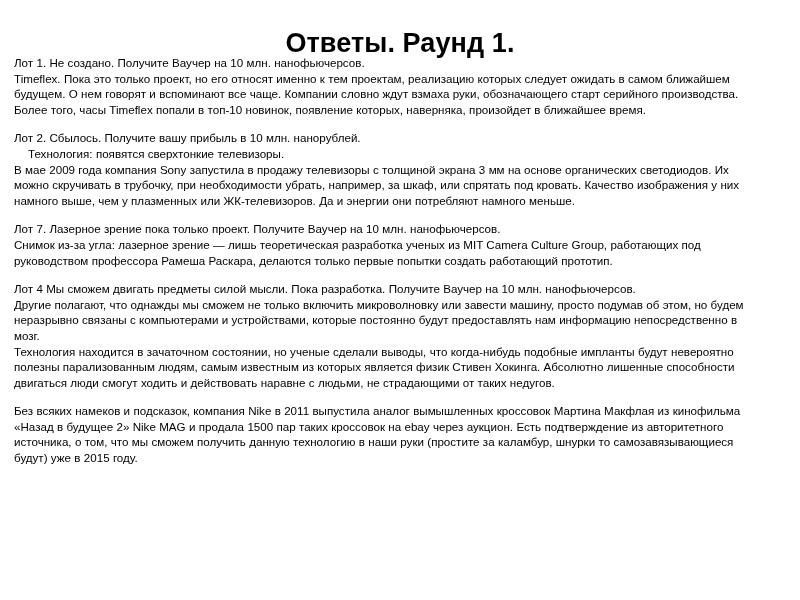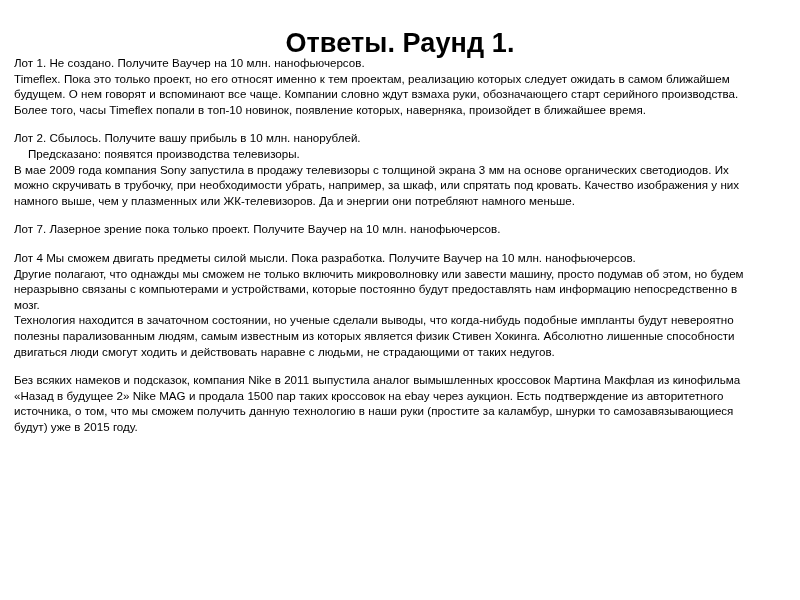--- a/index.html
+++ b/index.html
@@ -74,26 +74,27 @@
 
   <div class="body-area">
 
     <div class="lot-block">
       <p class="para">Лот 1. Не создано. Получите Ваучер на 10 млн. нанофьючерсов.</p>
       <p class="para">Timeflex. Пока это только проект, но его относят именно к тем проектам, реализацию которых следует ожидать в самом ближайшем будущем. О нем говорят и вспоминают все чаще. Компании словно ждут взмаха руки, обозначающего старт серийного производства. Более того, часы Timeflex попали в топ-10 новинок, появление которых, наверняка, произойдет в ближайшее время.</p>
     </div>
 
     <div class="lot-block">
       <p class="para">Лот 2. Сбылось. Получите вашу прибыль в 10 млн. нанорублей.</p>
-      <p class="para indented">Предсказано:  появятся производства телевизоры.</p>
+      <p class="para indented">Технология:  появятся сверхтонкие телевизоры.</p>
       <p class="para">В мае 2009 года компания Sony запустила в продажу телевизоры с толщиной экрана 3 мм на основе органических светодиодов. Их можно скручивать в трубочку, при необходимости убрать, например, за шкаф, или спрятать под кровать. Качество изображения у них намного выше, чем у плазменных или ЖК-телевизоров. Да и энергии они потребляют намного меньше.</p>
     </div>
 
     <div class="lot-block">
       <p class="para">Лот 7. Лазерное зрение пока только проект. Получите Ваучер на 10 млн. нанофьючерсов.</p>
+      <p class="para">Снимок из-за угла: лазерное зрение — лишь теоретическая разработка ученых из MIT Camera Culture Group, работающих под руководством профессора Рамеша Раскара, делаются только первые попытки создать работающий прототип.</p>
     </div>
 
     <div class="lot-block">
       <p class="para">Лот 4 Мы сможем двигать предметы силой мысли. Пока разработка. Получите Ваучер на 10 млн. нанофьючерсов.</p>
       <p class="para">Другие полагают, что однажды мы сможем не только включить микроволновку или завести машину, просто подумав об этом, но будем неразрывно связаны с компьютерами и устройствами, которые постоянно будут предоставлять нам информацию непосредственно в мозг.</p>
       <p class="para">Технология находится в зачаточном состоянии, но ученые сделали выводы, что когда-нибудь подобные импланты будут невероятно полезны парализованным людям, самым известным из которых является физик Стивен Хокинга. Абсолютно лишенные способности двигаться люди смогут ходить и действовать наравне с людьми, не страдающими от таких недугов.</p>
     </div>
 
     <div class="lot-block">
       <p class="para">Без всяких намеков и подсказок, компания Nike в 2011 выпустила аналог вымышленных кроссовок Мартина Макфлая из кинофильма «Назад в будущее 2» Nike MAG и продала 1500 пар таких кроссовок на ebay через аукцион. Есть подтверждение из авторитетного источника, о том, что мы сможем получить данную технологию в наши руки (простите за каламбур, шнурки то самозавязывающиеся будут) уже в 2015 году.</p>

